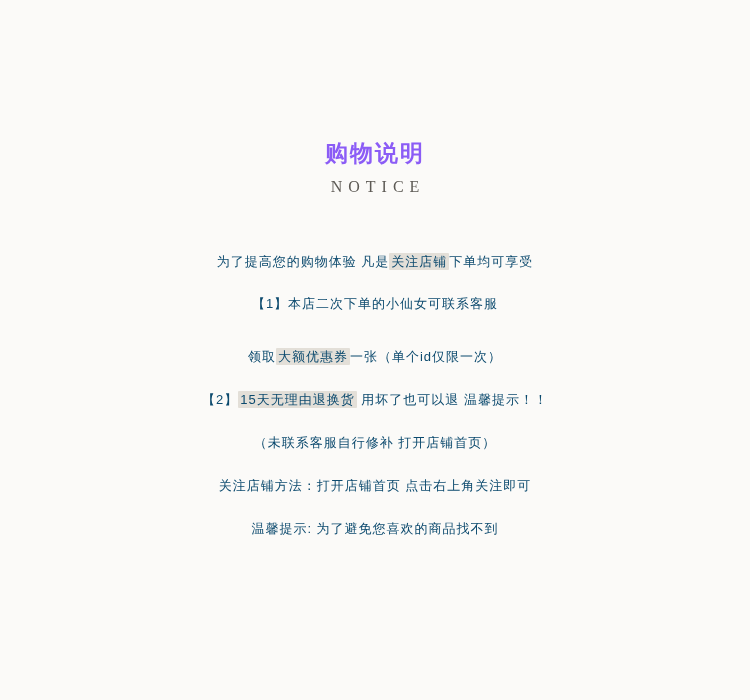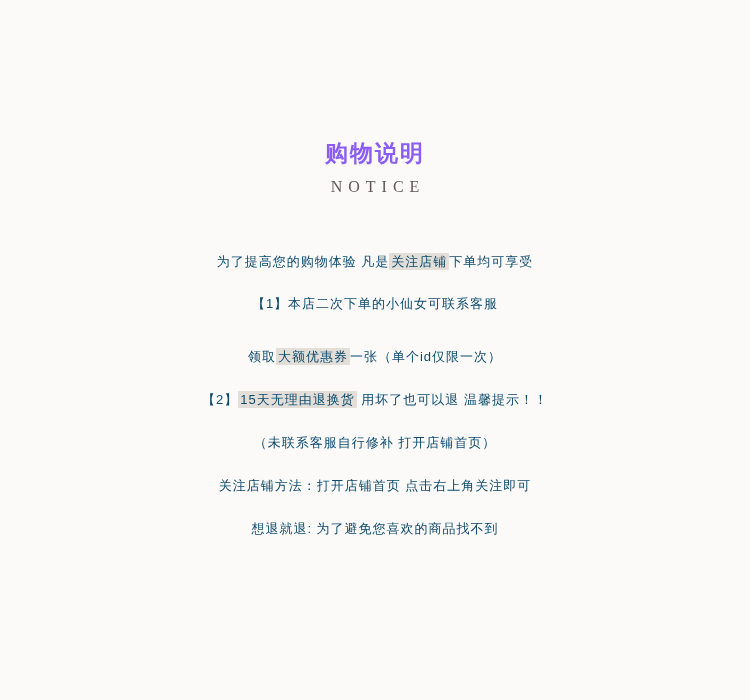--- a/index.html
+++ b/index.html
@@ -85,17 +85,17 @@
 
     <div class="line gap-md">
       <span>【2】</span><span class="hl">15天无理由退换货</span><span> 用坏了也可以退 温馨提示！！</span>
     </div>
 
     <div class="line gap-md">（未联系客服自行修补 打开店铺首页）</div>
 
 
     <div class="line gap-md">关注店铺方法：打开店铺首页 点击右上角关注即可</div>
 
-    <div class="line gap-md">想退就退: 为了避免您喜欢的商品找不到</div>
+    <div class="line gap-md">温馨提示: 为了避免您喜欢的商品找不到</div>
 
 
   </div>
 </div>
 
 </body></html>

